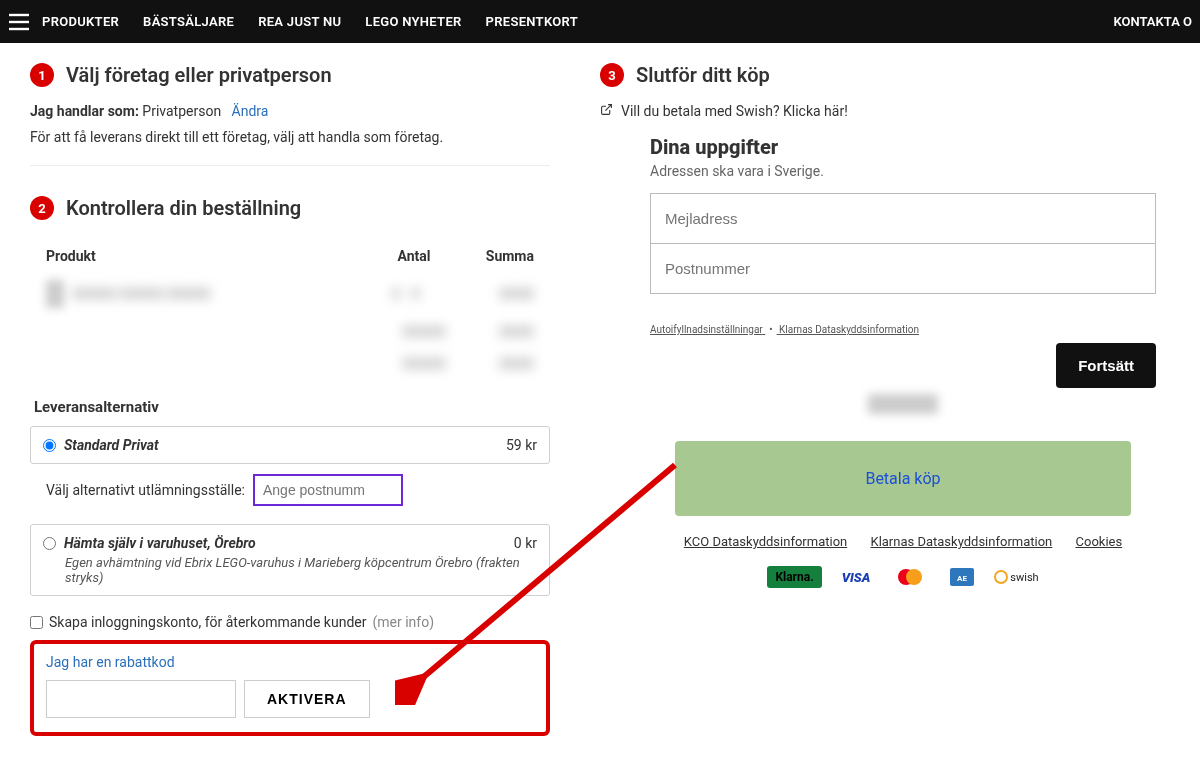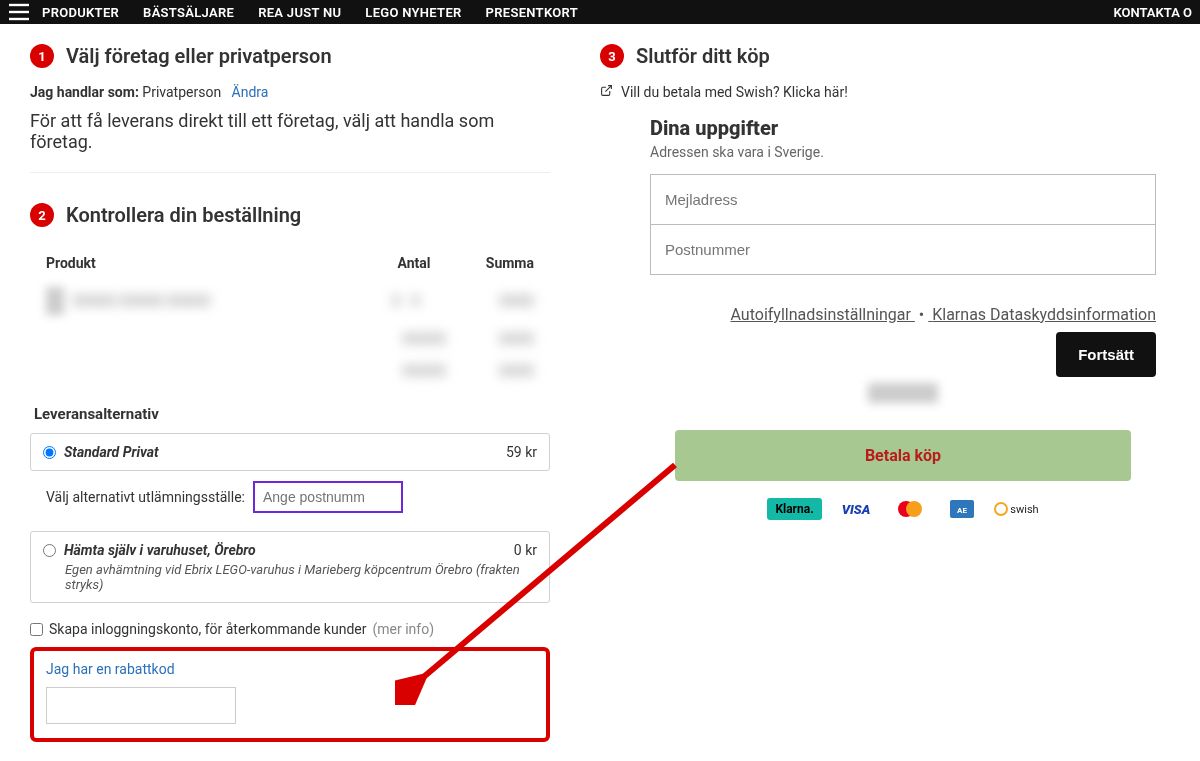--- a/index.html
+++ b/index.html
@@ -1,32 +1,32 @@
 <!DOCTYPE html>
 <html><head>
 <meta charset="utf-8">
 <style>
   * { box-sizing: border-box; margin: 0; padding: 0; }
   body { font-family: -apple-system, BlinkMacSystemFont, "Segoe UI", Roboto, Arial, sans-serif; font-size: 14px; color: #333; background: #fff; width: 1200px; overflow-x: hidden; }
-  .topbar { background: #111; color: #fff; height: 24px; display: flex; align-items: center; padding: 0 8px; }
+  .topbar { background: #111; color: #fff; height: 43px; display: flex; align-items: center; padding: 0 8px; }
   .hamburger { display: inline-flex; align-items: center; margin-right: 12px; cursor: pointer; }
   .nav { display: flex; gap: 24px; }
   .nav a { color: #fff; text-decoration: none; font-size: 13px; font-weight: 600; letter-spacing: 0.3px; }
   .nav-right { margin-left: auto; font-size: 13px; font-weight: 600; }
   .page { display: flex; padding: 20px 30px; gap: 50px; }
   .col { flex: 1; min-width: 0; }
   .col-left { max-width: 520px; }
   .col-right { max-width: 560px; }
   .step-head { display: flex; align-items: center; gap: 12px; margin-bottom: 16px; }
   .badge { width: 24px; height: 24px; border-radius: 50%; background: #d90000; color: #fff; display: inline-flex; align-items: center; justify-content: center; font-size: 13px; font-weight: 700; }
   .step-title { font-size: 20px; font-weight: 600; }
   .subline { font-size: 14px; margin-bottom: 10px; }
   .subline strong { font-weight: 700; }
   .link { color: #2b6fbb; cursor: pointer; }
-  .note { font-size: 18px; color: #333; margin-bottom: 20px; }
+  .note { font-size: 14px; color: #333; margin-bottom: 20px; }
   .divider { border: none; border-top: 1px solid #eee; margin: 18px 0 30px; }
   .section2 .step-head { margin-bottom: 20px; }
   .table { width: 100%; }
   .thead { display: flex; font-weight: 700; padding: 8px 16px; font-size: 14px; }
   .th-prod { flex: 1; }
   .th-qty { width: 80px; text-align: center; }
   .th-sum { width: 80px; text-align: right; }
   .blurrow { padding: 8px 16px; display: flex; align-items: center; gap: 8px; }
   .blur { filter: blur(6px); -webkit-filter: blur(6px); color: #777; }
   .blurblock { background: #ccc; filter: blur(5px); display:inline-block; }
@@ -44,33 +44,33 @@
   .coupon-link { color: #2b6fbb; font-size: 14px; cursor: pointer; }
   .coupon-row { display: flex; gap: 8px; margin-top: 10px; }
   .coupon-input { border: 1px solid #ccc; padding: 10px; width: 190px; }
   .coupon-btn { border: 1px solid #ccc; background: #fff; padding: 10px 22px; font-weight: 700; letter-spacing: 1px; font-size: 14px; cursor: pointer; }
   .swish-line { font-size: 14px; display: inline-flex; align-items: center; gap: 8px; margin-bottom: 16px; cursor: pointer; }
   .klarna-area { border: 0 solid #eee; padding: 0 4px; }
   .k-title { font-size: 20px; font-weight: 800; margin-bottom: 4px; }
   .k-sub { color: #666; font-size: 14px; margin-bottom: 14px; }
   .k-input { border: 1px solid #bbb; padding: 16px 14px; font-size: 15px; color: #555; width: 100%; margin-bottom: 0; }
   .k-input + .k-input { border-top: none; }
-  .k-small { font-size: 16px; color: #555; margin-top: 30px; text-decoration: underline; text-align: right; }
+  .k-small { font-size: 10px; color: #555; margin-top: 30px; text-decoration: underline; }
   .k-small .dot { text-decoration: none; display:inline-block; padding: 0 4px; }
   .k-continue { margin-top: 8px; display: flex; justify-content: flex-end; }
   .k-continue button { background: #111; color: #fff; border: none; padding: 14px 22px; font-size: 15px; font-weight: 600; border-radius: 4px; cursor: pointer; }
   .total-line { text-align: center; margin-top: 28px; font-size: 15px; }
   .total-line .link2 { color: #2b6fbb; text-decoration: underline; cursor: pointer; }
   .total-blur { text-align: center; margin-top: 6px; }
-  .pay-bar { margin: 24px auto 0; width: 90%; background: #a7c991; color: #b91c1c; text-align: center; padding: 16px; border-radius: 4px; font-size: 16px; font-weight: 700; }
+  .pay-bar { margin: 24px auto 0; width: 90%; background: #a7c991; color: #1d4ed8; text-align: center; padding: 28px; border-radius: 4px; font-size: 16px; font-weight: 400; }
   .k-links { text-align: center; margin-top: 18px; font-size: 13px; }
   .k-links span { text-decoration: underline; cursor: pointer; margin: 0 10px; }
   .pay-icons { display: flex; justify-content: center; gap: 14px; margin-top: 16px; align-items: center; }
   .pbadge { display: inline-flex; align-items: center; justify-content: center; font-size: 10px; font-weight: 700; padding: 3px 6px; border-radius: 3px; }
-  .klarna-b { background: #14b8a6; color: #000; font-size: 12px; padding: 4px 8px; }
+  .klarna-b { background: #15803d; color: #000; font-size: 12px; padding: 4px 8px; }
   .visa-b { color: #1a3fb5; font-weight: 900; font-size: 13px; font-style: italic; }
   .swish-b { color: #222; font-size: 11px; display: inline-flex; align-items: center; gap: 2px; }
   .arrow { position: absolute; pointer-events: none; }
 </style>
 </head>
 <body>
 
 <div class="topbar">
   <span class="hamburger">
     <svg width="22" height="18" viewBox="0 0 22 18">
@@ -163,20 +163,21 @@
       <div class="check-row" style="margin-top:18px">
         <input type="checkbox" style="">
         <span>Skapa inloggningskonto, för återkommande kunder</span>
         <span class="muted">(mer info)</span>
       </div>
 
       <div class="coupon-box">
         <span class="coupon-link">Jag har en rabattkod</span>
         <div class="coupon-row">
           <input class="coupon-input" style="">
+          <button class="coupon-btn">AKTIVERA</button>
         </div>
         
       </div>
 
     </div>
   </div>
 
   <div class="col col-right">
     <div class="step-head">
       <span class="badge">3</span>
@@ -208,20 +209,25 @@
       <div class="k-continue">
         <button>Fortsätt</button>
       </div>
 
       <div class="total-blur">
         <span class="blurblock" style="width:70px;height:20px"></span>
       </div>
 
       <div class="pay-bar">Betala köp</div>
 
+      <div class="k-links">
+        <span>KCO Dataskyddsinformation</span>
+        <span>Klarnas Dataskyddsinformation</span>
+        <span>Cookies</span>
+      </div>
 
       <div class="pay-icons">
         <span class="pbadge klarna-b">Klarna.</span>
         <span class="pbadge visa-b">VISA</span>
         <span class="pbadge">
           <svg width="28" height="18">
               <circle cx="10" cy="9" r="8" fill="#eb001b"></circle>
               <circle cx="18" cy="9" r="8" fill="#f79e1b"></circle>
             </svg>
         </span>

